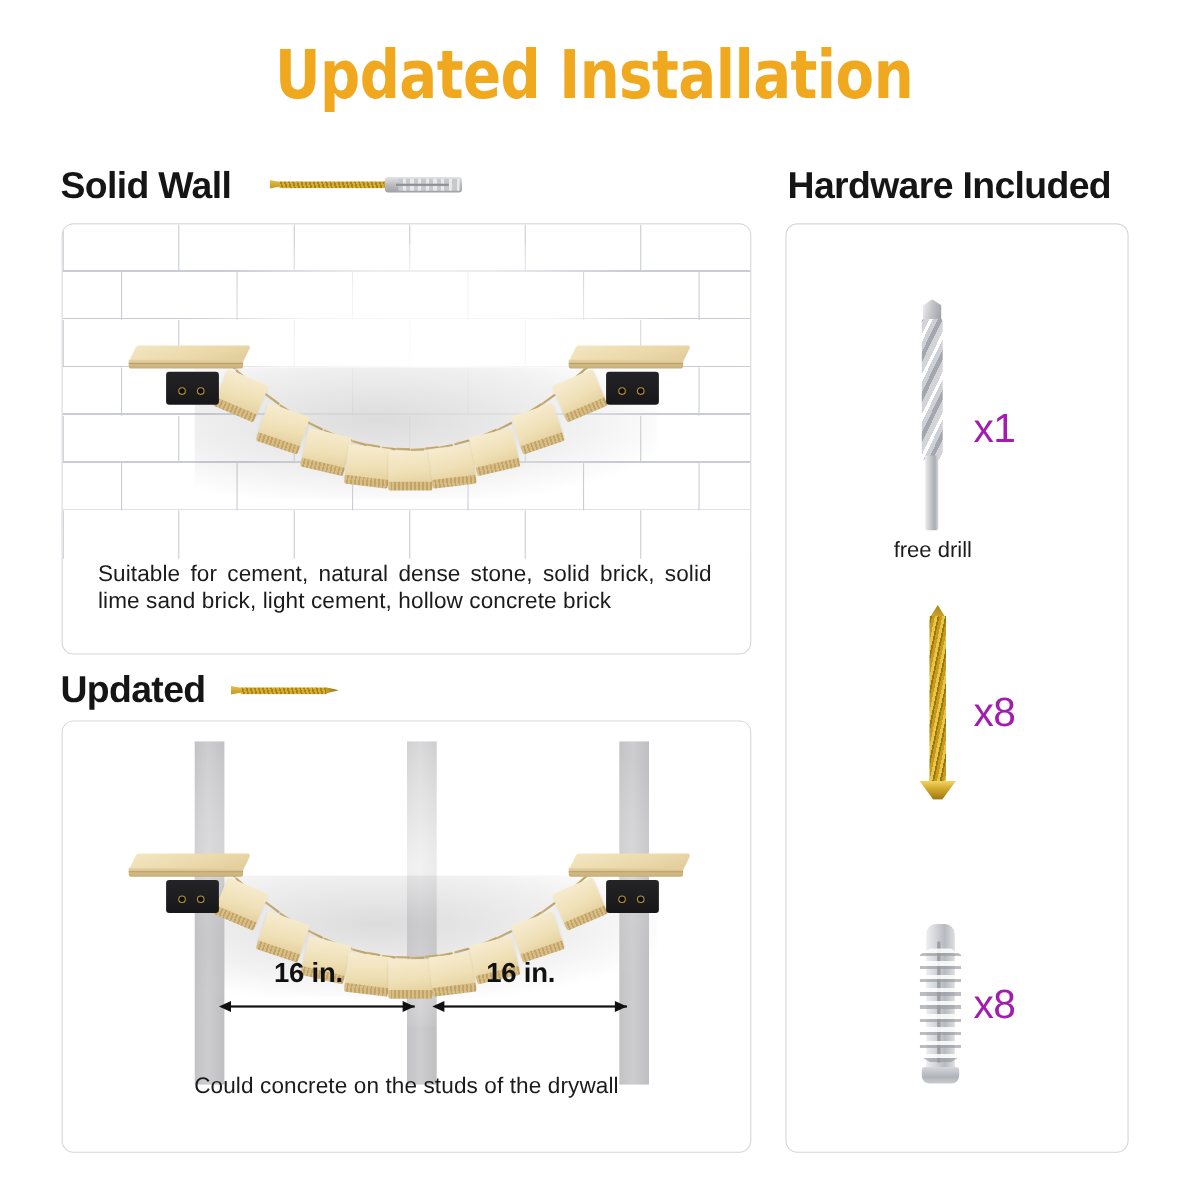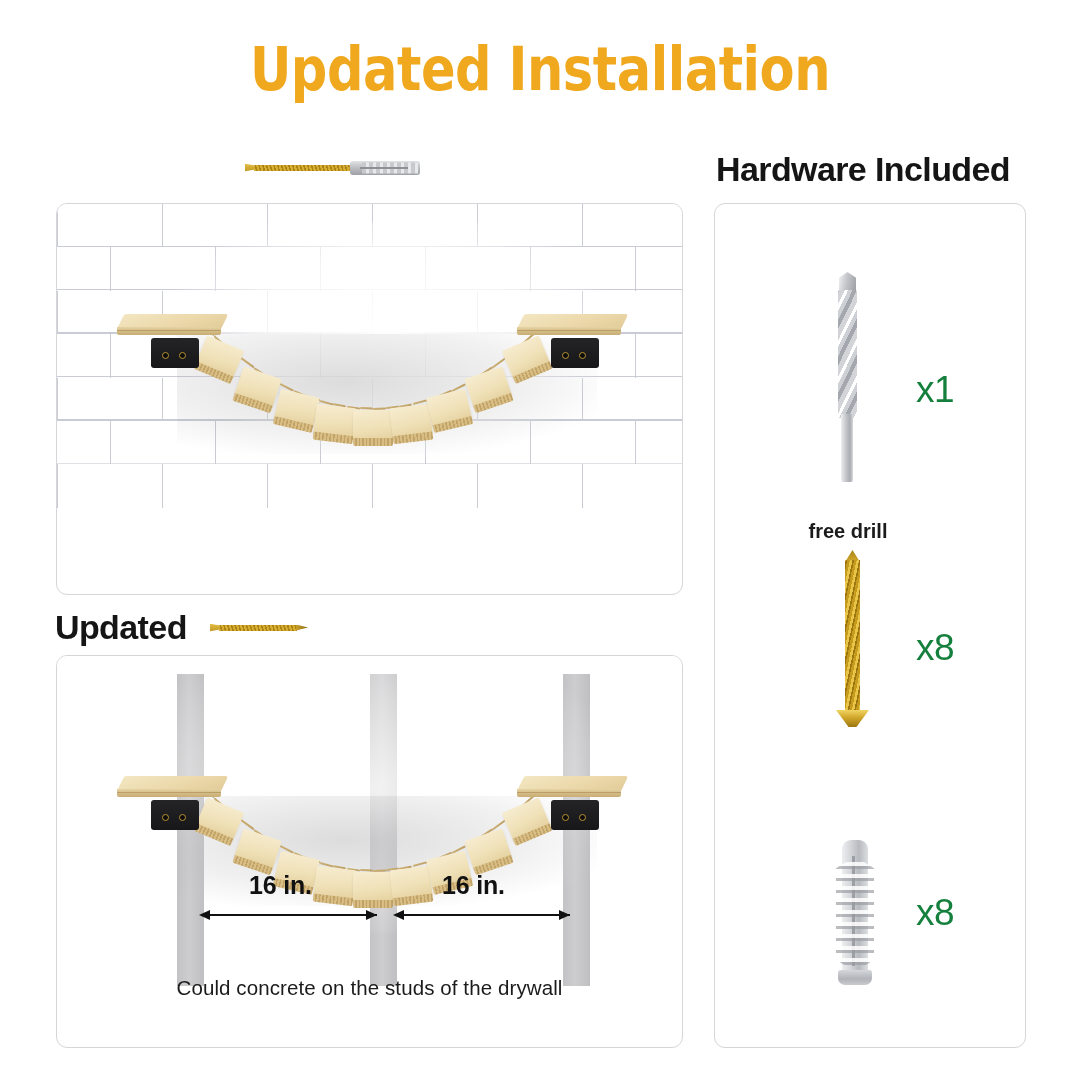--- a/index.html
+++ b/index.html
@@ -298,23 +298,22 @@
   .anchor-h .slot {
     position: absolute;
     left: 10px; top: 8px;
     height: 2px;
     background: #8d9095;
   }
   .hw-count {
     position: absolute;
     font-size: 37px;
     font-weight: 400;
-    color: #15803d;
+    color: #a21caf;
     letter-spacing: -0.5px;
-    margin-left: 31px;
   }
   .hw-caption {
     position: absolute;
     font-size: 20px;
     color: #1b1b1b;
     text-align: center;
   }
 
   
   #drill-bit { position: absolute; left: 828px; top: 272px; width: 40px; height: 210px; }
@@ -410,20 +409,21 @@
     border-radius: 3px 3px 7px 7px;
   }
 </style>
 </head>
 <body>
 
 <div id="stage">
 
   <div class="page-title">Updated Installation</div>
 
+  <div class="sec-head" id="head-solid">Solid Wall</div>
 
   <div class="screw-h" style="left:245px; top:161px; width:120px;">
     <div class="head"></div>
     <div class="shank" style="left:9px; width:96px;"></div>
     <div class="tip" style="left:104px;"></div>
   </div>
 
   <div class="anchor-h" style="left:350px; top:159px; width:70px;">
     <div class="body" style="width:70px;"></div>
     <div class="fins" style="width:56px;"></div>
@@ -529,20 +529,21 @@
             <div class="shelf-top"></div>
             <div class="shelf-edge"></div>
           </div>
           <div class="bracket" style="left: 494px; top: 134px;">
             <div class="hole h1"></div>
             <div class="hole h2"></div>
           </div>
         </div>
     </div>
 
+    <div class="caption-just" style="position:absolute; left:32px; top:305px; width:558px;">Suitable for cement, natural dense stone, solid brick, solid lime sand brick, light cement, hollow concrete brick</div>
   </div>
 
   <div class="sec-head" id="head-dry">Updated</div>
 
   <div class="screw-h" style="left:210px; top:621px; width:100px;">
     <div class="head"></div>
     <div class="shank" style="left:9px; width:78px;"></div>
     <div class="tip" style="left:86px;"></div>
   </div>
 
@@ -627,21 +628,21 @@
   <div class="sec-head" id="head-hardware">Hardware Included</div>
 
   <div class="panel" id="panel-hardware"></div>
 
   <div id="drill-bit">
     <div class="drill-tip"></div>
     <div class="drill-flute"></div>
     <div class="drill-shank"></div>
   </div>
   <div class="hw-count" style="left:885px; top:369px;">x1</div>
-  <div class="hw-caption" style="left:770px; top:520px; width:156px;font-weight:bold;">free drill</div>
+  <div class="hw-caption" style="left:770px; top:489px; width:156px;">free drill</div>
 
   <div id="screw-v">
     <div class="screw-v-point"></div>
     <div class="screw-v-shank"></div>
     <div class="screw-v-head"></div>
   </div>
   <div class="hw-count" style="left:885px; top:627px;">x8</div>
 
   <div id="anchor-v">
     <div class="anchor-v-body"></div>

